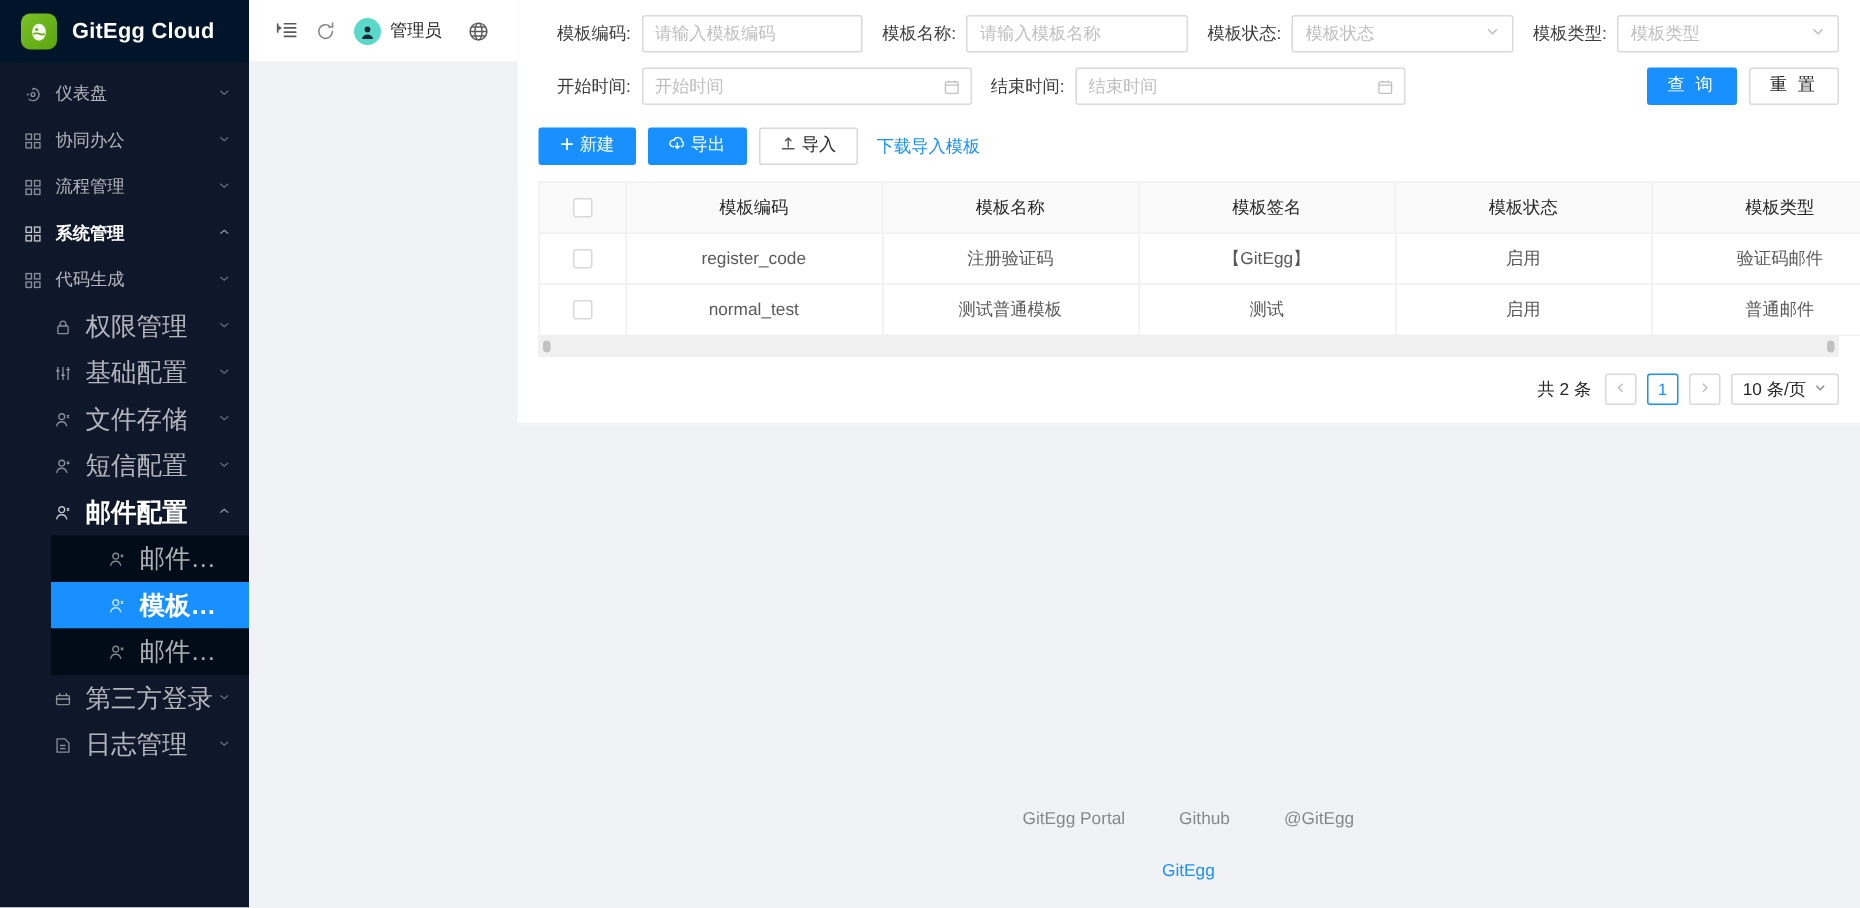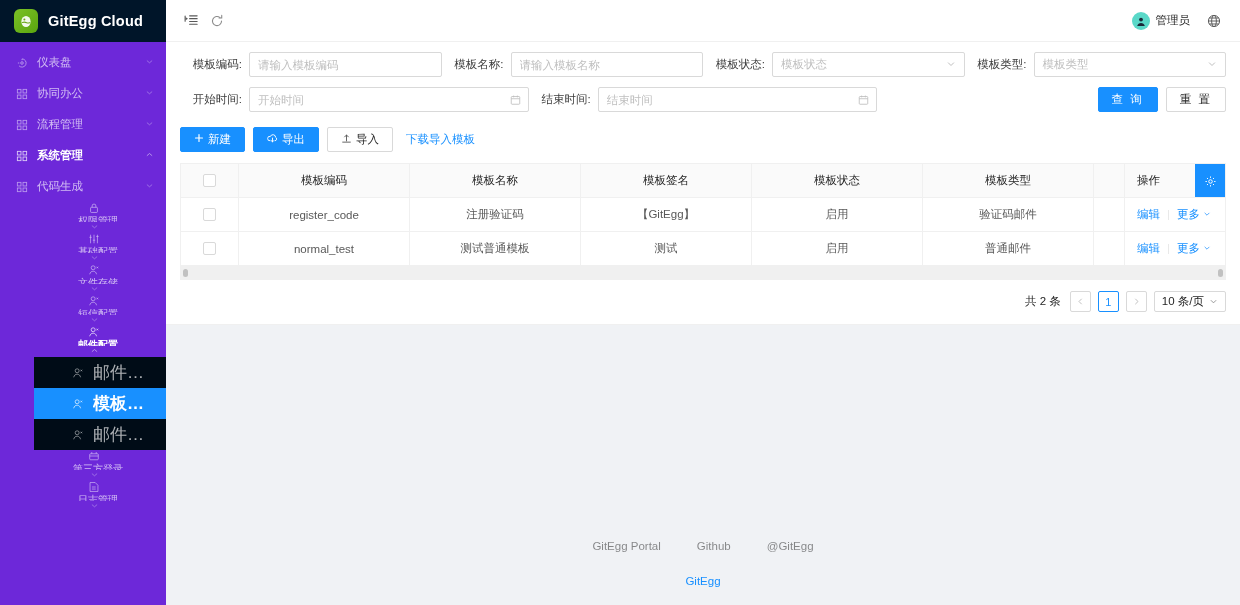--- a/index.html
+++ b/index.html
@@ -8,21 +8,21 @@
     font-family: "Liberation Sans", "DejaVu Sans", sans-serif;
     font-size: 12px;
     background: #f0f2f5;
     overflow: hidden;
   }
   #app { display: flex; width: 1240px; height: 605px; }
 
   
   .sidebar {
     width: 166px; min-width: 166px; height: 605px;
-    background: #6d28d9;
+    background: #0f172a;
     color: rgba(255,255,255,0.65);
     overflow: hidden;
     position: relative;
   }
   .logo-row {
     height: 42px; display: flex; align-items: center;
     padding-left: 14px; gap: 10px;
     background: #001529;
   }
   .logo-mark {
@@ -42,26 +42,26 @@
     padding: 0 12px 0 14px; cursor: pointer;
     color: rgba(255,255,255,0.68);
     font-size: 11.5px; white-space: nowrap;
     position: relative;
   }
   .mi .ic { width: 15px; flex:none; display:flex; align-items:center; justify-content:center; opacity:.75; }
   .mi .lbl { margin-left: 8px; flex: 1 1 auto; overflow:hidden; text-overflow:ellipsis; }
   .mi .arw { flex:none; opacity:.55; font-size: 9px; transform: scaleY(.85); }
   .mi.open, .mi.lvl1.open { color: #fff; font-weight: bold; }
   .mi.sel { background: #1890ff; color: #fff; font-weight: bold; }
-  .mi.lvl2 { padding-left: 34px; font-size: 10px; flex-direction: column; }
+  .mi.lvl2 { padding-left: 34px; font-size: 17px; }
   .mi.lvl3 { padding-left: 36px; font-size: 17px; margin-left: 34px; }
   .sub-deep { background: #000c17; }
 
   
-  .pane { flex: 1 1 auto; height: 605px; display: flex; flex-direction: column; background: #f0f2f5; overflow: hidden; }
+  .pane { flex: 1 1 auto; height: 605px; display: flex; flex-direction: row; background: #f0f2f5; overflow: hidden; }
 
   .topbar {
     height: 42px; background: #fff; display: flex; align-items: center;
     padding: 0 14px 0 12px; border-bottom: 1px solid #f0f0f0; flex: none;
   }
   .topbar .tb-btn {
     width: 26px; height: 26px; display: flex; align-items: center; justify-content: center;
     cursor: pointer; color: #595959; border-radius: 3px;
   }
   .topbar .spacer { flex: 1 1 auto; }

